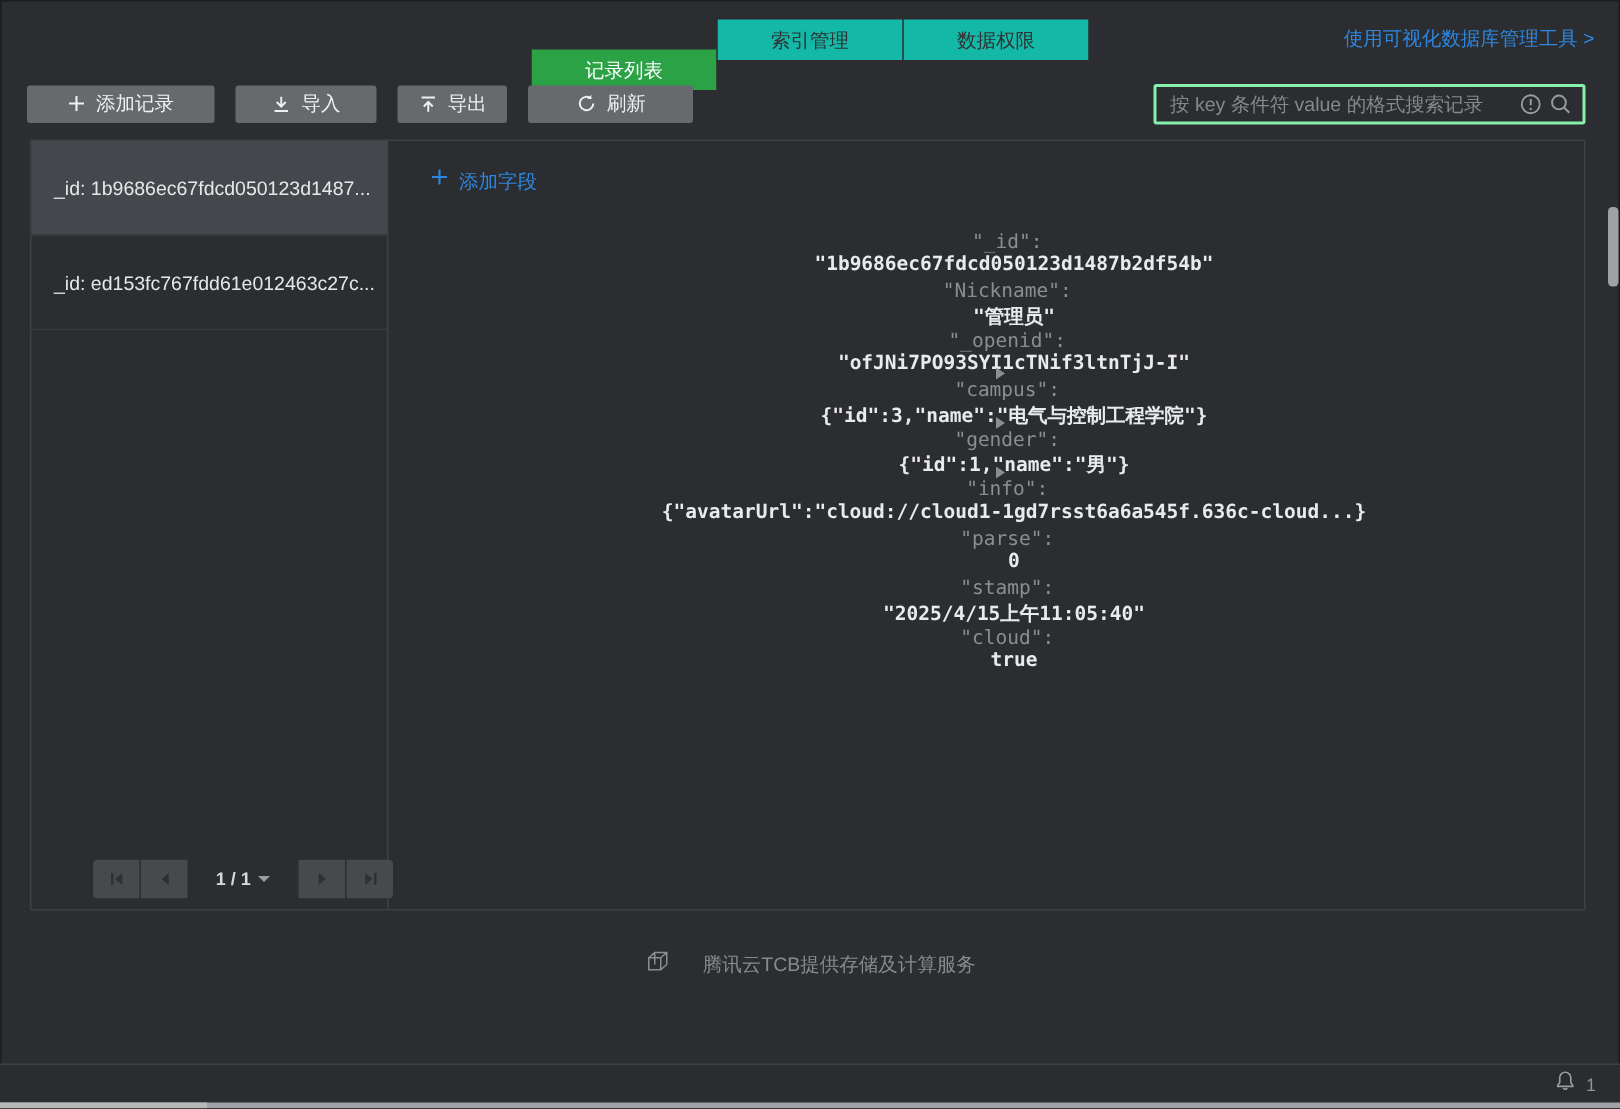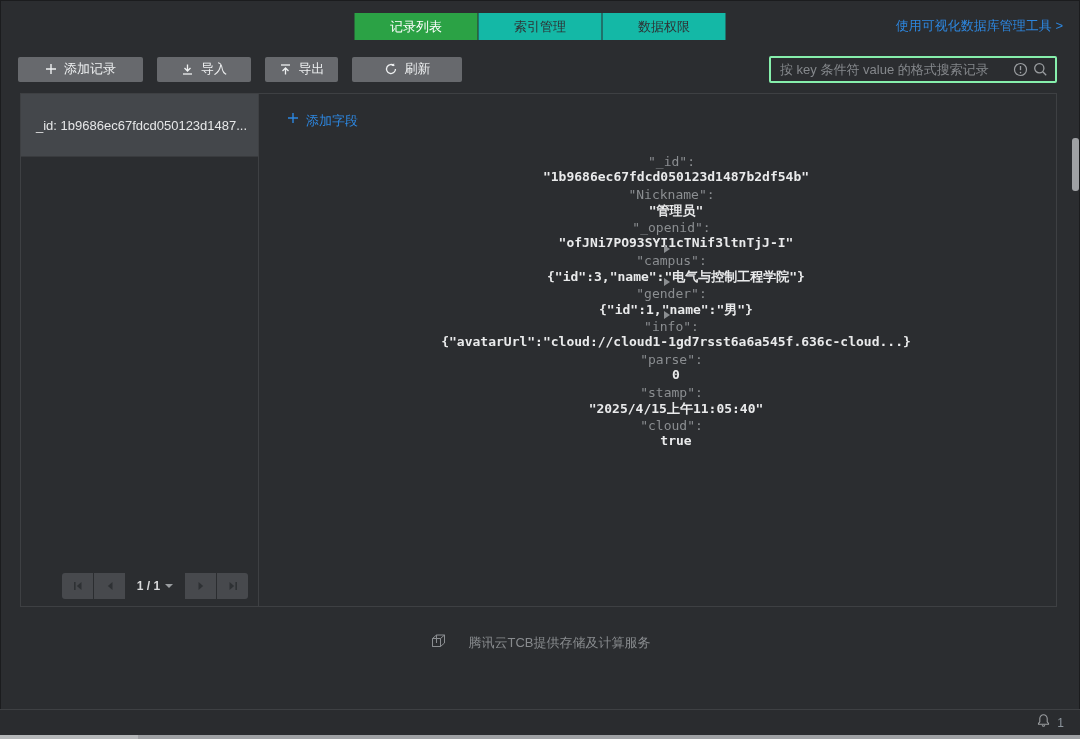--- a/index.html
+++ b/index.html
@@ -4,21 +4,21 @@
 <style>
   * { margin:0; padding:0; box-sizing:border-box; }
   html,body { width:1080px; height:739px; background:#2b2d30; }
   body { font-family:"Liberation Sans", sans-serif; overflow:hidden; }
   .screen { position:relative; width:1080px; height:739px; background:#2b2d30; box-shadow: inset 0 0 0 1px #1b1c1e; overflow:hidden; }
 
   
   .topbar { position:absolute; top:0; left:0; right:0; height:50px; }
   .tabs { position:absolute; left:50%; transform:translateX(-50%); top:13px; display:flex; gap:1px; }
   .tab { width:123px; height:27px; background:#14b8a6; color:#2f3134; font-size:13px; display:flex; align-items:center; justify-content:center; cursor:pointer; }
-  .tab.active { background:#2ba245; color:#ffffff; }
+  .tab.active { background:#2ba245; color:#ffffff;margin-top:20px; }
   .tool-link { position:absolute; right:17px; top:17px; color:#2d87e0; font-size:13px; text-decoration:none; cursor:pointer; }
 
   
   .toolbar { position:absolute; top:56px; left:18px; right:23px; height:26px; display:flex; justify-content:space-between; align-items:center; }
   .btn-group { display:flex; gap:14px; }
   .btn { height:25px; background:#67696d; border:none; border-radius:2px; color:#eef0f1; font-size:13px; display:flex; align-items:center; justify-content:center; gap:7px; cursor:pointer; font-family:"Liberation Sans", sans-serif; }
   .btn svg { display:block; }
   .btn-add { width:125px; }
   .btn-import { width:94px; }
   .btn-export { width:73px; }
@@ -31,21 +31,21 @@
   .search-icons svg { display:block; cursor:pointer; }
 
   
   .content-panel { position:absolute; top:93px; left:20px; right:23px; height:514px; border:1px solid #3e4043; display:flex; }
   .record-list { position:relative; width:238px; border-right:1px solid #3e4043; }
   .record-item { height:63px; display:flex; align-items:center; padding-left:15px; font-size:13px; color:#e6e7e8; border-bottom:1px solid #393b3e; cursor:pointer; white-space:nowrap; overflow:hidden; }
   .record-item.selected { background:#44474b; }
 
   .pagination { position:absolute; left:41px; bottom:7px; height:26px; display:flex; gap:1px; border-radius:3px; overflow:hidden; }
   .pg-btn { width:31px; height:26px; background:#47494d; border:none; display:flex; align-items:center; justify-content:center; cursor:pointer; }
-  .pg-label { width:58px; height:26px; background:transparent; display:flex; align-items:center; justify-content:center; gap:5px; color:#d9dadb; font-size:12px; font-weight:bold; cursor:pointer; }
+  .pg-label { width:72px; height:26px; background:transparent; display:flex; align-items:center; justify-content:center; gap:5px; color:#d9dadb; font-size:12px; font-weight:bold; cursor:pointer; }
   .caret-down { width:0; height:0; border-left:4px solid transparent; border-right:4px solid transparent; border-top:4px solid #9a9da0; }
 
   
   .doc-panel { flex:1; padding:18px 0 0 28px; overflow:hidden; }
   .add-field { display:flex; align-items:flex-start; gap:7px; color:#2d87e0; font-size:13px; cursor:pointer; width:max-content; }
   .fields { margin-top:16px; font-family:"DejaVu Sans Mono", monospace; font-size:13px; }
   .field-row { height:33px; display:flex; align-items:center;flex-direction:column; }
   .caret { width:16px; display:flex; align-items:center; }
   .caret::before { content:''; width:0; height:0; border-top:4px solid transparent; border-bottom:4px solid transparent; border-left:6px solid #8b8e91; cursor:pointer; }
   .field-key { color:#8b8e91; }
@@ -148,20 +148,23 @@
     </div>
   </div>
 
   <div class="content-panel">
     <div class="record-list">
 
         <div class="record-item selected">
           <span>_id: 1b9686ec67fdcd050123d1487...</span>
         </div>
 
+        <div class="record-item">
+          <span>_id: ed153fc767fdd61e012463c27c...</span>
+        </div>
 
       <div class="pagination">
         <button class="pg-btn">
             <svg width="10" height="10" viewBox="0 0 10 10">
               <rect x="1" y="1" width="1.6" height="8" fill="#2e3134"></rect>
               <path d="M8.5 1L3.8 5l4.7 4z" fill="#2e3134"></path>
             </svg>
           </button>
         <button class="pg-btn">
             <svg width="10" height="10" viewBox="0 0 10 10">

